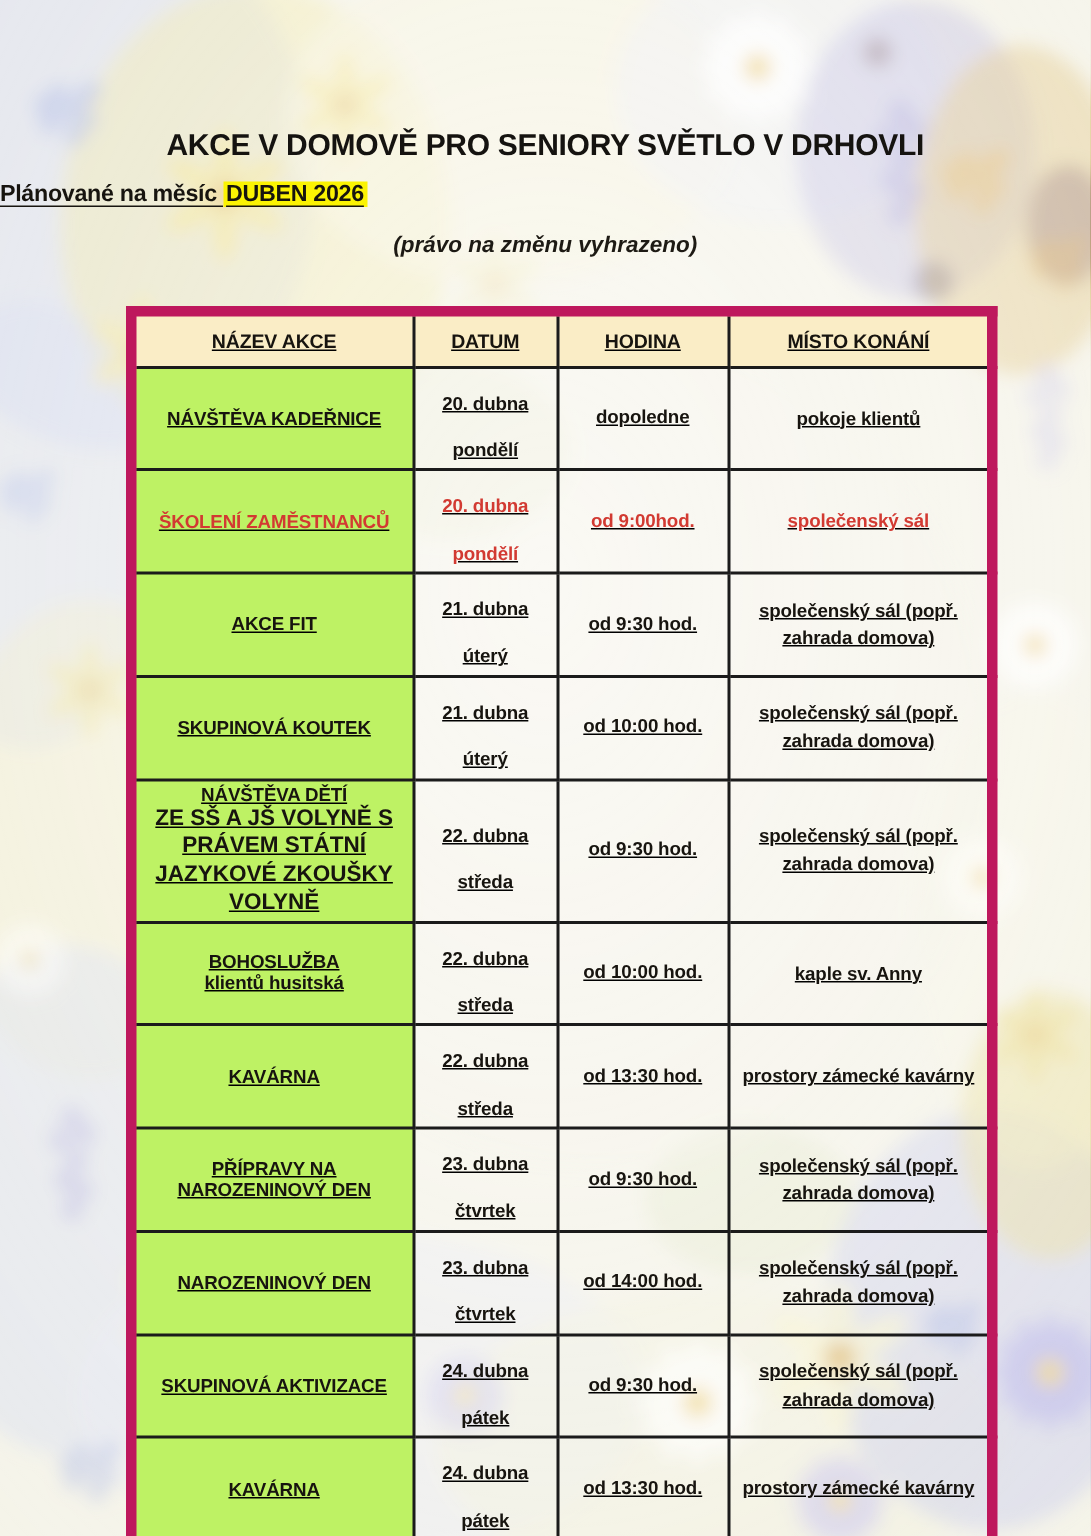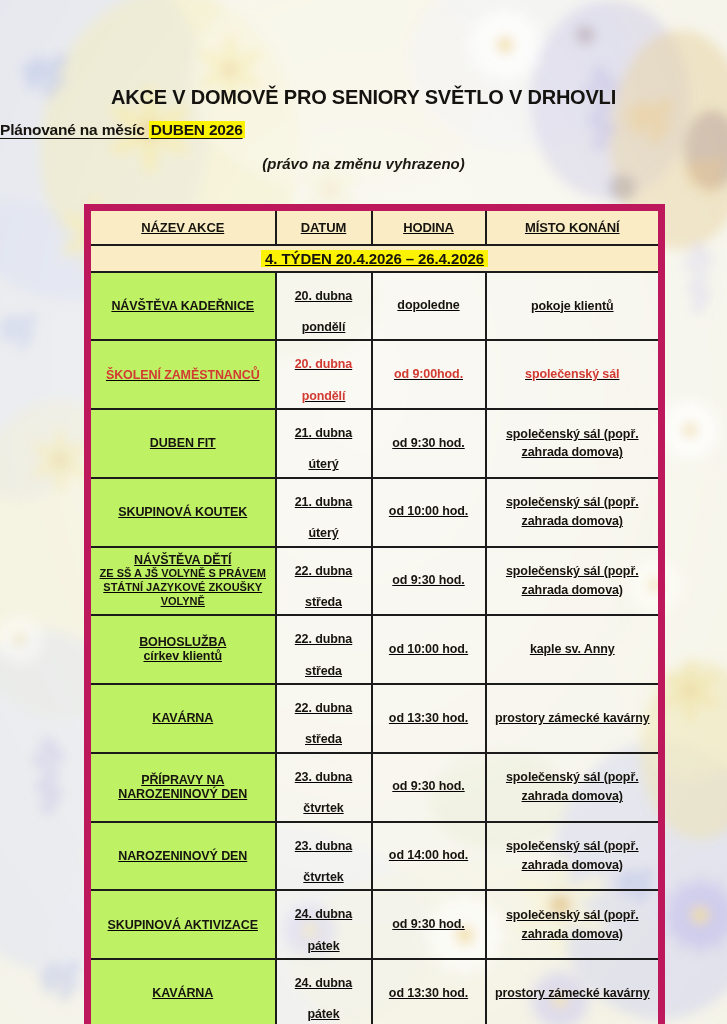--- a/index.html
+++ b/index.html
@@ -42,21 +42,21 @@
   }
   tr.head-row{height:37px;}
   tr.head-row th{background:#faedc6;font-size:13px;}
   tr.week-row{height:27px;}
   tr.week-row td{background:#faedc6;font-size:15px;padding:1px 4px;}
   tr.week-row .hl{background:#fbf303;padding:0 4px;}
   tr.event-row{height:52px;}
   tr.event-row td{background:transparent;font-size:12.5px;}
   tr.event-row td.name-cell{background:#bef264;}
   .name-sub{font-size:12.5px;font-weight:bold;line-height:1.2;}
-  .name-sub.small{font-size:11px;line-height:1.25;letter-spacing:0;text-align:center;}
+  .name-sub.small{font-size:15px;line-height:1.25;letter-spacing:0;text-align:center;}
   .date-line{line-height:1.55;margin-top:12px;}
   td.time-cell{line-height:1.4;}
   td.place-cell{line-height:1.5;padding:2px 8px;}
   tr.event-row.red td{color:#d23a32;}
 </style>
 </head>
 <body>
 
 <svg class="bg" viewBox="0 0 727 1024" width="727" height="1024" xmlns="http://www.w3.org/2000/svg">
   <defs>
@@ -190,23 +190,20 @@
     </colgroup>
     <thead>
       <tr class="head-row">
         <th>NÁZEV AKCE</th>
         <th>DATUM</th>
         <th>HODINA</th>
         <th>MÍSTO KONÁNÍ</th>
       </tr>
     </thead>
     <tbody id="events-body">
-      <tr class="week-row">
-        <td colspan="4"><span class="hl">4. TÝDEN 20.4.2026 – 26.4.2026</span></td>
-      </tr>
 
   <tr class="event-row">
     <td class="name-cell">
       <div>NÁVŠTĚVA KADEŘNICE</div>
 
     </td>
     <td class="date-cell">
       <div class="date-line">20. dubna</div>
       <div class="date-line">pondělí</div>
     </td>
@@ -222,21 +219,21 @@
     <td class="date-cell">
       <div class="date-line">20. dubna</div>
       <div class="date-line">pondělí</div>
     </td>
     <td class="time-cell">od 9:00hod.</td>
     <td class="place-cell">společenský sál</td>
   </tr>
 
   <tr class="event-row">
     <td class="name-cell">
-      <div>DUBEN FIT</div>
+      <div>AKCE FIT</div>
 
     </td>
     <td class="date-cell">
       <div class="date-line">21. dubna</div>
       <div class="date-line">úterý</div>
     </td>
     <td class="time-cell">od 9:30 hod.</td>
     <td class="place-cell">společenský sál (popř. zahrada domova)</td>
   </tr>
 
@@ -262,21 +259,21 @@
       <div class="date-line">22. dubna</div>
       <div class="date-line">středa</div>
     </td>
     <td class="time-cell">od 9:30 hod.</td>
     <td class="place-cell">společenský sál (popř. zahrada domova)</td>
   </tr>
 
   <tr class="event-row">
     <td class="name-cell">
       <div>BOHOSLUŽBA</div>
-      <div class="name-sub">církev klientů</div>
+      <div class="name-sub">klientů husitská</div>
     </td>
     <td class="date-cell">
       <div class="date-line">22. dubna</div>
       <div class="date-line">středa</div>
     </td>
     <td class="time-cell">od 10:00 hod.</td>
     <td class="place-cell">kaple sv. Anny</td>
   </tr>
 
   <tr class="event-row">

